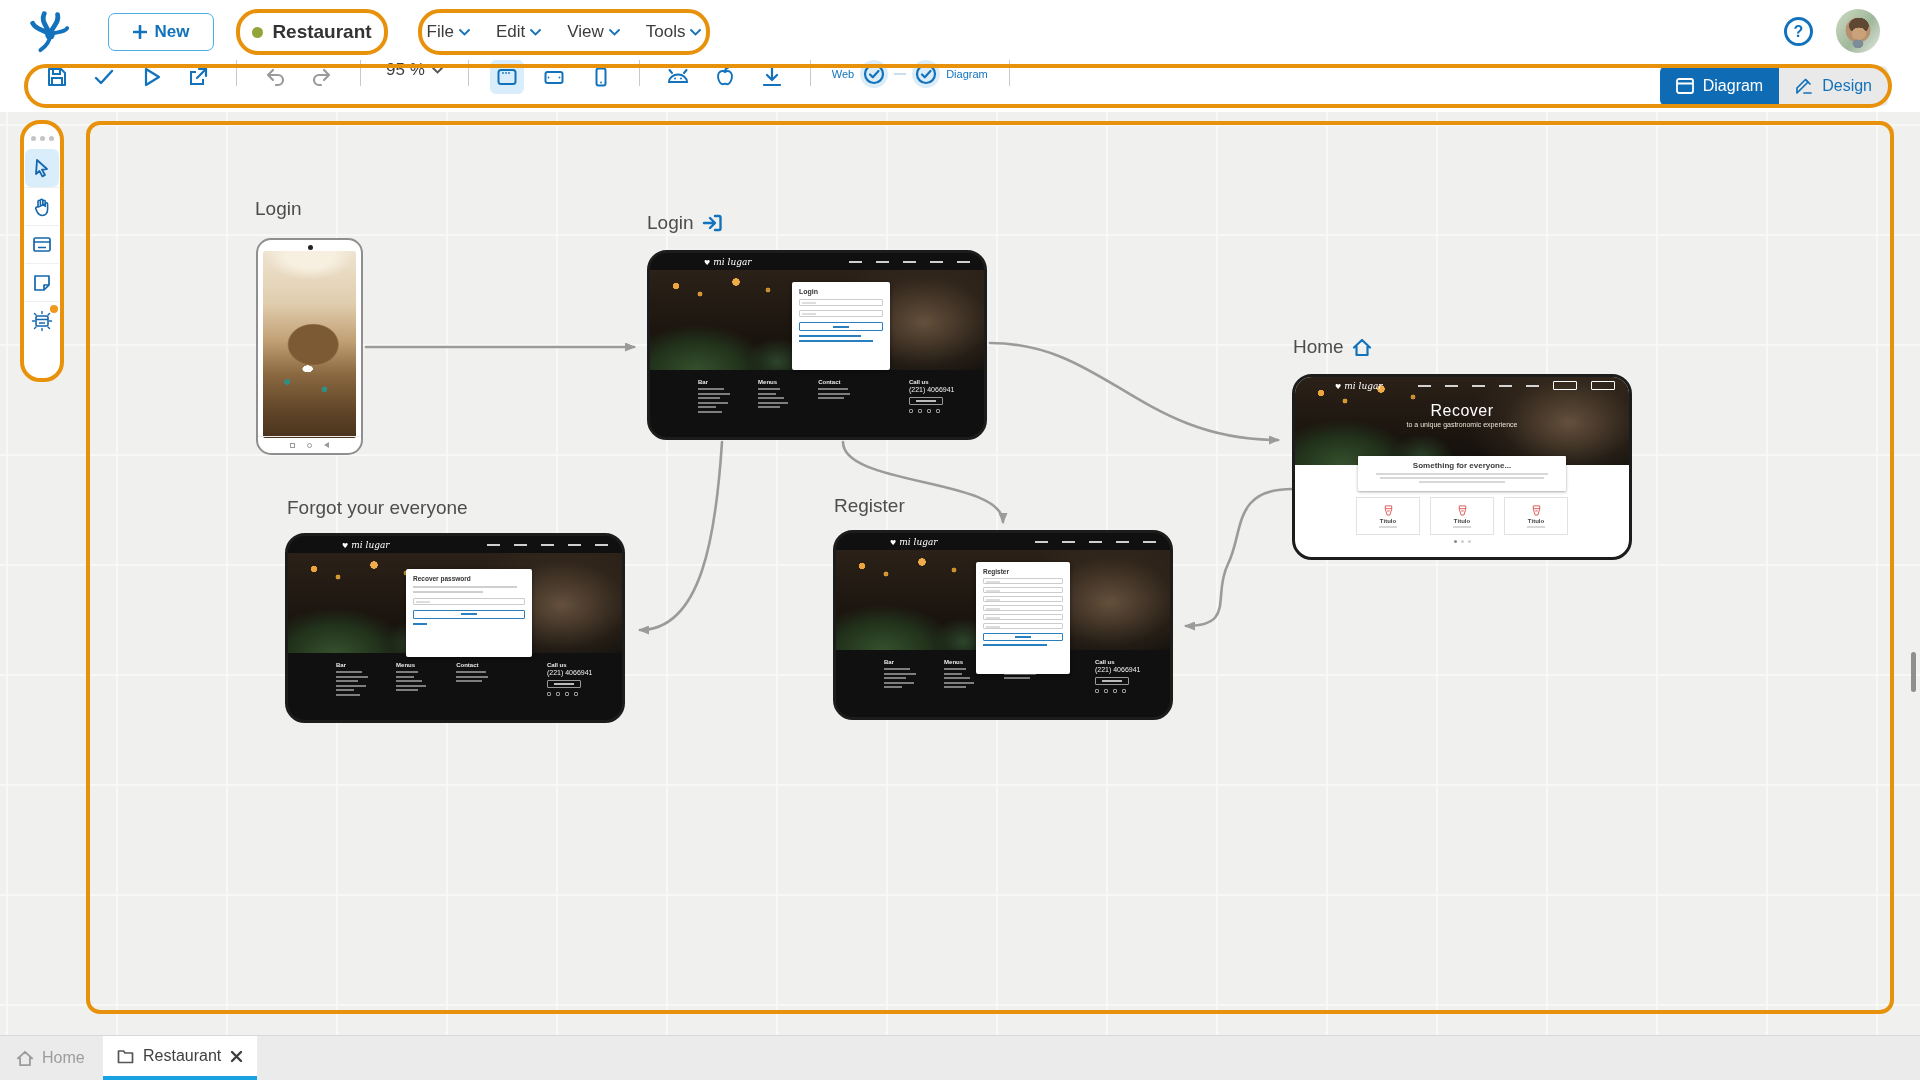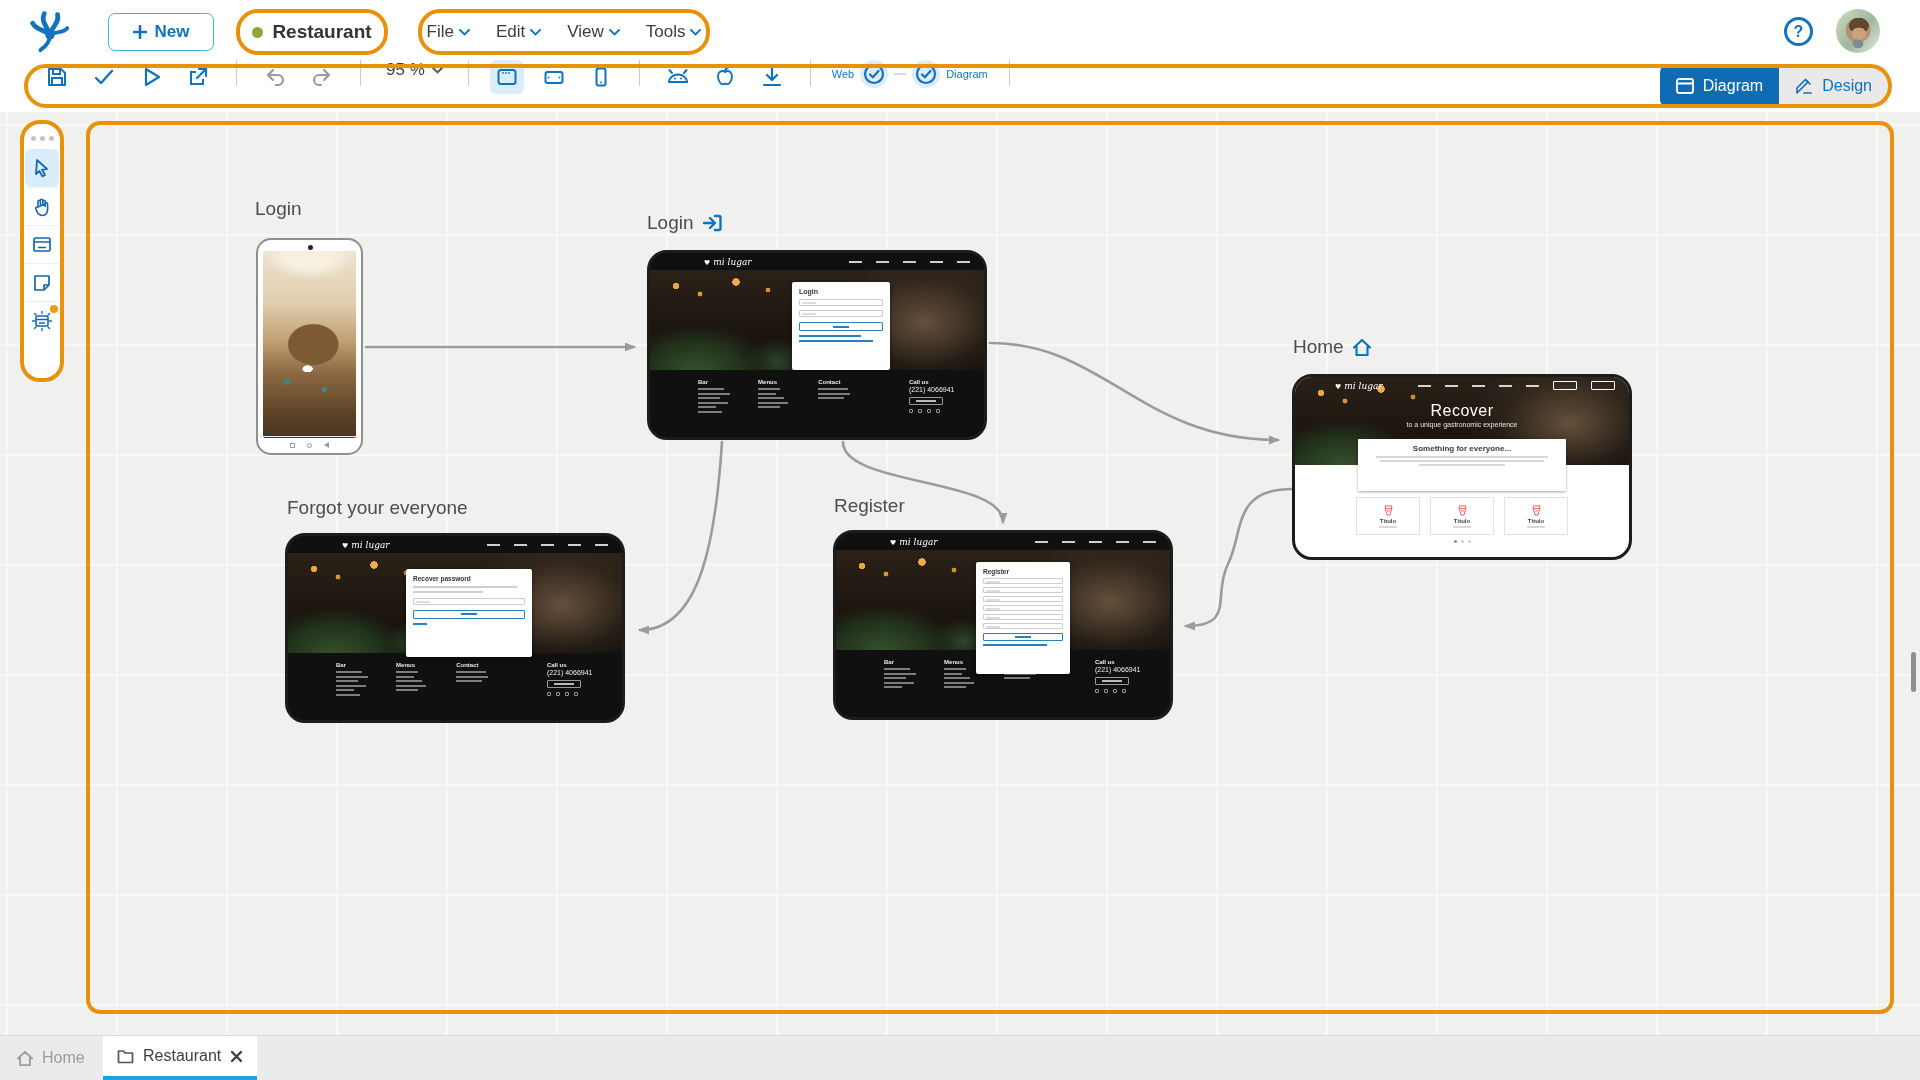--- a/index.html
+++ b/index.html
@@ -151,21 +151,21 @@
   .t-btn { height: 9px; border: 1px solid #2a7fc0; border-radius: 1px; margin: 5px 0 4px;
     display: flex; align-items: center; justify-content: center; }
   .t-btn i { width: 16px; height: 2px; background: #2a7fc0; display: block; }
   .t-link { height: 2px; background: #2a7fc0; margin-bottom: 2.5px; }
 
   
   .t-hero-home { height: 88px; }
   .t-welcome { text-align: center; color: #fff; font-size: 16px; margin-top: 8px; letter-spacing: .5px; }
   .t-welcome-sub { text-align: center; color: #e9e2d6; font-size: 7px; margin-top: 1px; }
   .t-panel { position: absolute; left: 19%; bottom: -26px; width: 62%; background: #fff;
-    border-radius: 1px; box-shadow: 0 1px 3px rgba(0,0,0,.35); padding: 5px 10px 23px; z-index: 3; }
+    border-radius: 1px; box-shadow: 0 1px 3px rgba(0,0,0,.35); padding: 5px 10px 6px; z-index: 3; }
   .t-panel-title { text-align: center; font-size: 8px; font-weight: bold; color: #3a3a3a; margin-bottom: 3px; }
   .t-panel i { display: block; height: 2px; background: #d8d8d8; margin: 0 auto 2px; }
   .t-home-body { position: relative; height: 75px; background: #fff; padding-top: 32px; }
   .t-tiles { display: flex; justify-content: center; gap: 10px; }
   .t-tile { width: 64px; height: 38px; border: 1px solid #e2e2e2; background: #fff;
     display: flex; flex-direction: column; align-items: center; justify-content: center; gap: 2px; }
   .t-tile-title { font-size: 6px; font-weight: bold; color: #444; }
   .t-tile i { width: 18px; height: 2px; background: #d8d8d8; display: block; }
   .t-dots { display: flex; justify-content: center; gap: 4px; margin-top: 5px; }
   .t-dots i { width: 3px; height: 3px; border-radius: 50%; background: #cfcfcf; display: block; }

